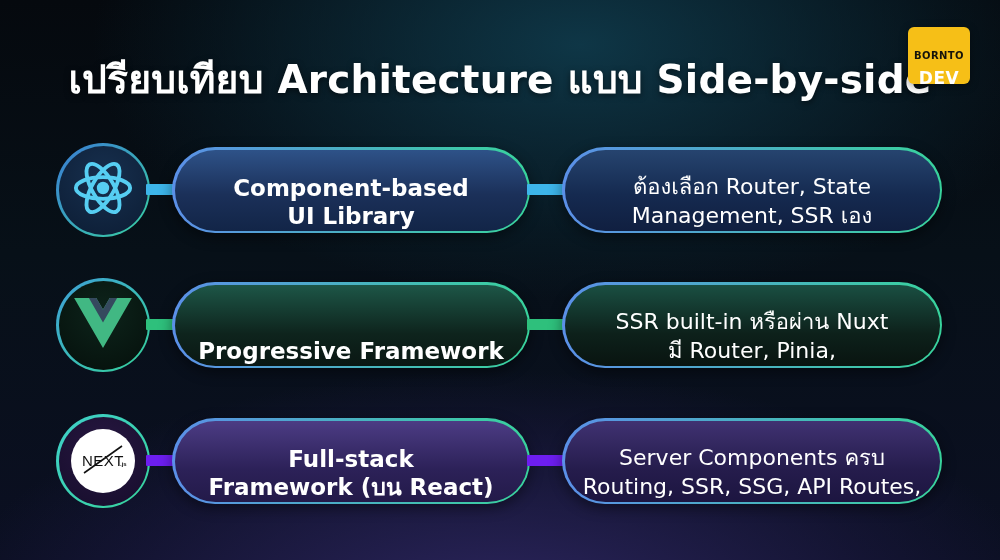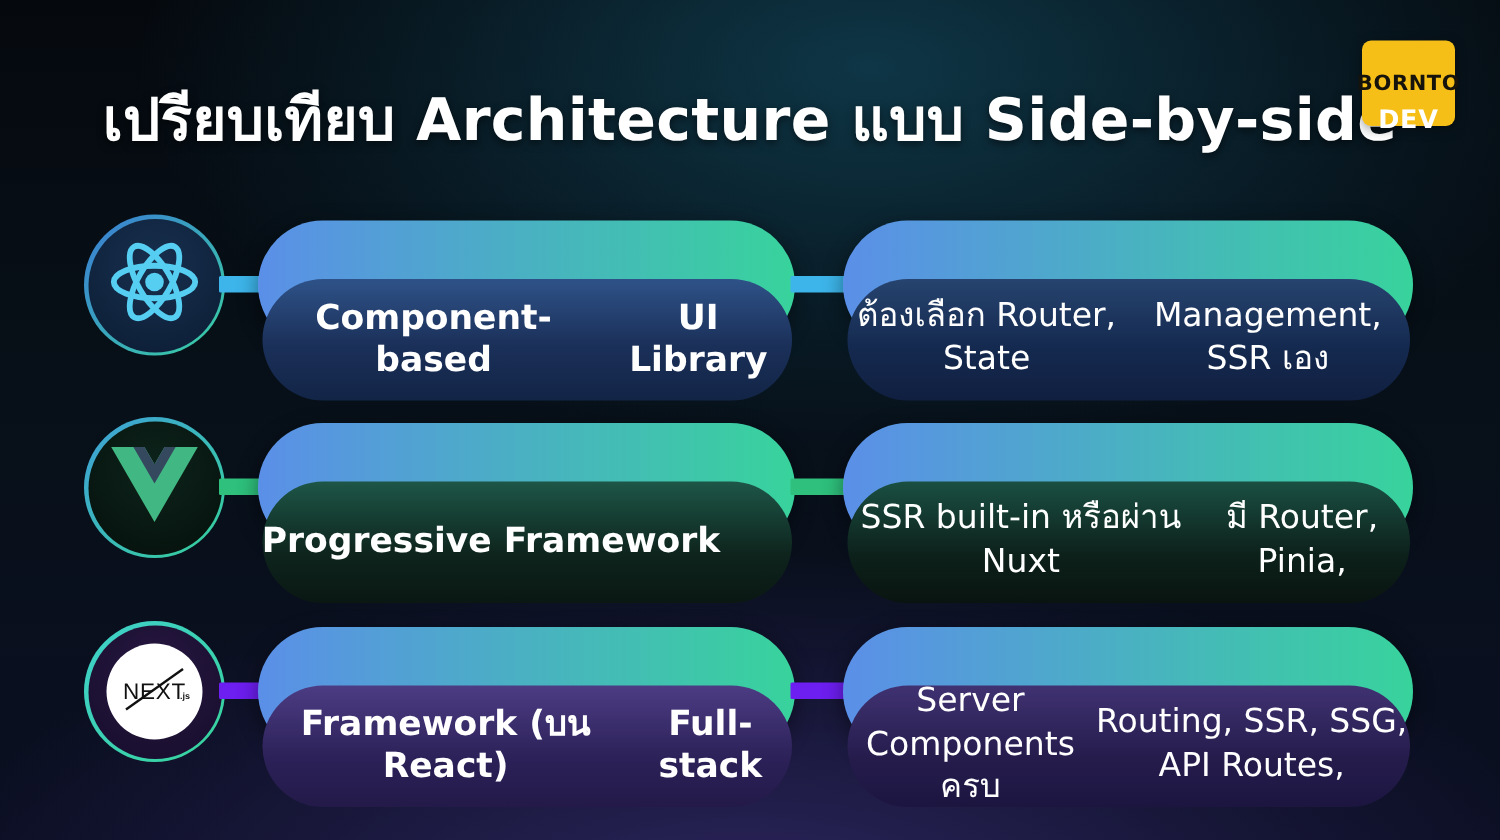--- a/index.html
+++ b/index.html
@@ -20,21 +20,21 @@
     position:absolute;left:0;top:48px;width:1000px;
     text-align:center;color:#ffffff;font-size:39px;font-weight:800;
     letter-spacing:.2px;text-shadow:0 2px 6px rgba(0,0,0,.55);
   }
   .badge{
     position:absolute;top:27px;right:30px;width:62px;height:57px;
     background:#f6bf17;border-radius:6px;
     display:flex;flex-direction:column;align-items:center;justify-content:center;
     box-shadow:0 2px 8px rgba(0,0,0,.4);
   }
-  .badge .b-top{font-size:14px;font-weight:800;color:#15130b;letter-spacing:.4px;line-height:1;margin-top:27px;}
+  .badge .b-top{font-size:10px;font-weight:800;color:#15130b;letter-spacing:.4px;line-height:1;margin-top:27px;}
   .badge .b-bottom{font-size:17px;font-weight:800;color:#ffffff;line-height:1;margin-top:9px;letter-spacing:.5px;}
   
   .icon-circle{
     position:absolute;left:56px;width:94px;height:94px;border-radius:50%;
     padding:2.5px;box-sizing:border-box;text-align:center;
   }
   .icon-inner{
     width:100%;height:100%;border-radius:50%;
     display:flex;align-items:center;justify-content:center;
   }
@@ -48,22 +48,22 @@
     width:64px;height:64px;border-radius:50%;background:#ffffff;
     display:flex;align-items:center;justify-content:center;
   }
   .connector{position:absolute;height:11px;border-radius:1px;}
   .pill{
     position:absolute;height:86px;border-radius:44px;padding:2.5px;box-sizing:border-box;
     box-shadow:0 4px 14px rgba(0,0,0,.45);
   }
   .pill-inner{
     width:100%;height:100%;border-radius:42px;
-    display:flex;flex-direction:row;align-items:center;justify-content:space-between;
-    text-align:center;color:#fff;margin-top:36px;
+    display:flex;flex-direction:column;align-items:center;justify-content:flex-end;
+    text-align:center;color:#fff;
   }
   .pill{background:linear-gradient(90deg,#5b8fe8,#38d39c);}
   .bg-blue  .pill-inner{background:linear-gradient(180deg,#2e5288 0%,#1b3059 55%,#122547 100%);}
   .bg-blue2 .pill-inner{background:linear-gradient(180deg,#26446f 0%,#152a50 55%,#101f40 100%);}
   .bg-green .pill-inner{background:linear-gradient(180deg,#1d5647 0%,#0e241d 60%,#0a1713 100%);}
   .bg-green2.pill-inner,.bg-green2 .pill-inner{background:linear-gradient(180deg,#1a4f42 0%,#0d211b 60%,#091410 100%);}
   .bg-purp  .pill-inner{background:linear-gradient(180deg,#4c3c84 0%,#2c2158 60%,#231a49 100%);}
   .bg-purp2 .pill-inner{background:linear-gradient(180deg,#403272 0%,#251c4c 60%,#1c1540 100%);}
   .label-bold{font-size:23px;font-weight:800;line-height:1.22;}
   .label-reg{font-size:22px;font-weight:400;line-height:1.3;}
@@ -142,22 +142,22 @@
           <text x="7" y="33" font-family="Liberation Sans, sans-serif" font-size="15" font-weight="400" letter-spacing="0.5" fill="#111111">NEXT</text>
           <text x="45" y="33" font-family="Liberation Sans, sans-serif" font-size="6" font-weight="700" fill="#111111">.js</text>
           <line x1="9" y1="40" x2="47" y2="13" stroke="#111111" stroke-width="1.6"></line>
         </svg>
       </div>
     </div>
   </div>
   <div class="connector" style="left:146px;top:455px;width:30px;background:#6d1ef0;"></div>
   <div class="pill bg-purp" style="left:172px;top:418px;width:358px;">
     <div class="pill-inner">
+      <span class="label-bold line">Full-stack</span>
       <span class="label-bold line">Framework (บน React)</span>
-      <span class="label-bold line">Full-stack</span>
     </div>
   </div>
   <div class="connector" style="left:527px;top:455px;width:38px;background:#6d1ef0;"></div>
   <div class="pill bg-purp2" style="left:562px;top:418px;width:380px;">
     <div class="pill-inner">
       <span class="label-reg line">Server Components ครบ</span>
       <span class="label-reg line">Routing, SSR, SSG, API Routes,</span>
     </div>
   </div>
 

